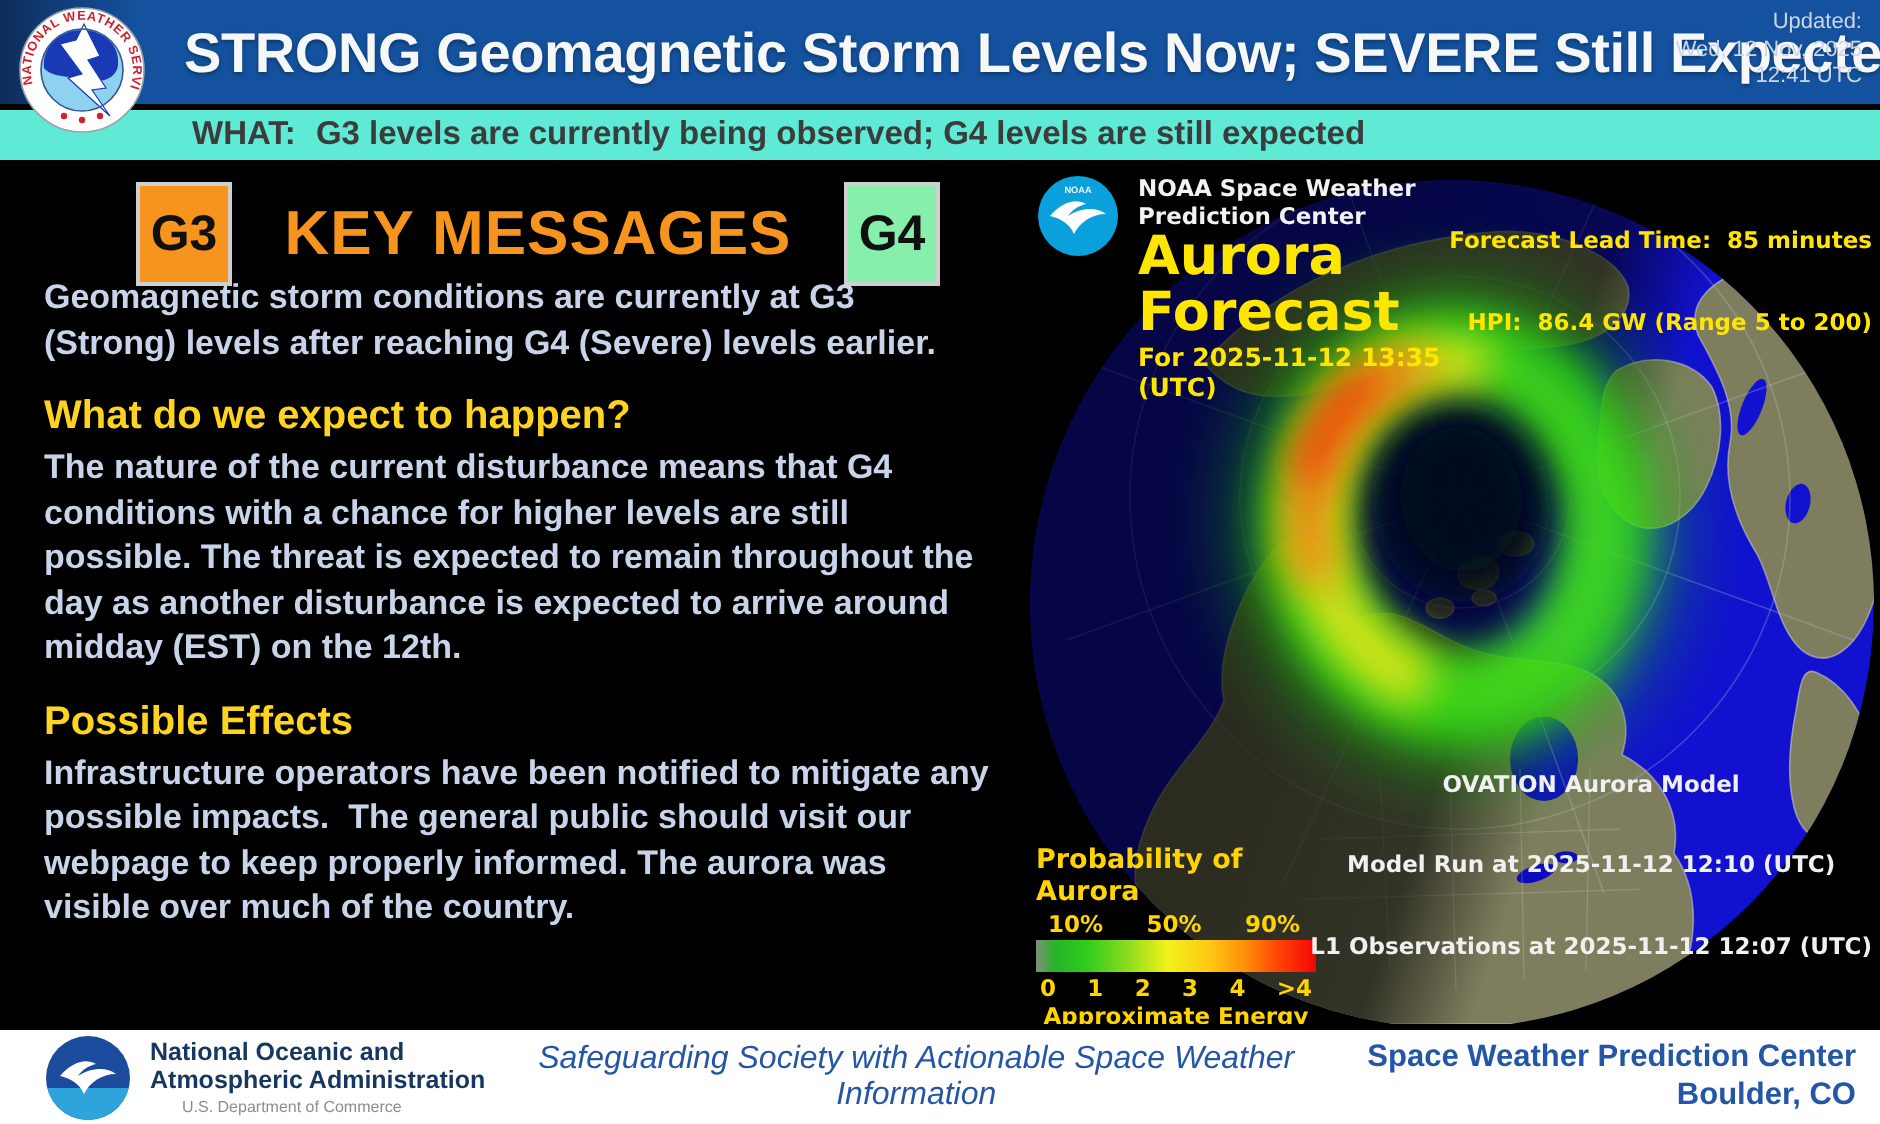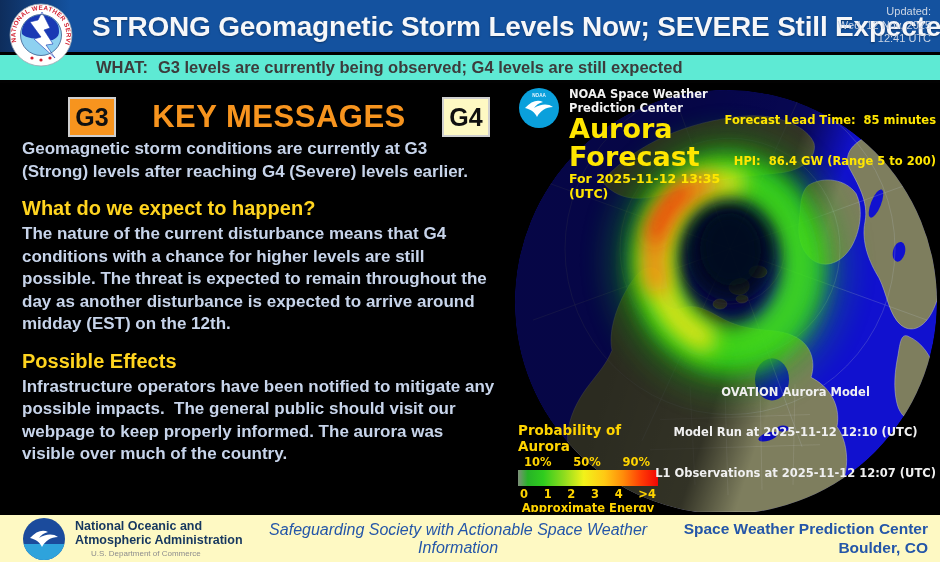--- a/index.html
+++ b/index.html
@@ -18,24 +18,24 @@
 
   
   .what-strip{height:25px;border-top:3px solid #000;border-bottom:3px solid #020202;background:#5eead4;
           display:flex;align-items:center;padding-left:96px;color:#3c3c3c;font-size:16.5px;font-weight:600;}
   .what-strip .what-label{margin-right:10px;}
 
   
   .content{display:flex;height:429px;background:#000;}
   .left-col{width:510px;box-sizing:border-box;}
   .km-row{display:flex;align-items:center;margin-top:13px;height:42px;}
-  .badge{width:48px;height:40px;box-sizing:border-box;display:flex;align-items:center;justify-content:center;
+  .badge{width:48px;height:52px;box-sizing:border-box;display:flex;align-items:center;justify-content:center;
          font-size:25px;font-weight:bold;color:#101010;border:2px solid #cfcfcf;}
   .badge.g3{margin-left:68px;background:#f7941e;}
-  .badge.g4{margin-right:20px;background:#fef9c3;}
+  .badge.g4{margin-right:40px;background:#86efac;}
   .km-title{flex:1;text-align:center;margin:0;font-size:31px;font-weight:800;color:#f7941e;letter-spacing:.5px;}
   .sections{padding:0 12px 0 22px;}
   .section h3{margin:14px 0 3px 0;font-size:20px;font-weight:800;color:#ffd41f;}
   .section p{margin:0;font-size:17px;font-weight:700;color:#c7d4ea;line-height:22.5px;white-space:pre-wrap;}
 
   
   .map-panel{position:relative;width:430px;height:429px;background:#4d7c0f;
              font-family:"DejaVu Sans",sans-serif;}
   .globe-svg{position:absolute;left:0;top:0;width:430px;height:429px;}
   .map-header{position:absolute;left:8px;top:4px;right:4px;display:flex;align-items:flex-start;}
@@ -51,21 +51,21 @@
   .legend-percents{display:flex;justify-content:space-between;padding:1px 8px 0 6px;font-size:11.5px;gap:16px;}
   .legend-bar{height:16px;margin:1px 0 0 0;
       background:linear-gradient(90deg,#7d8f79 0%,#27b327 7%,#2fcc1e 18%,#8fdc1e 33%,
                  #f2f21a 47%,#ffc814 62%,#ff8c0a 75%,#ff3c05 88%,#f20505 100%);}
   .legend-scale{display:flex;justify-content:space-between;padding:1px 2px 0 2px;font-size:11.5px;}
   .legend-cap{font-size:11.5px;line-height:13px;text-align:center;margin-top:1px;}
   .credits{position:absolute;right:4px;bottom:5px;text-align:center;font-size:11.5px;font-weight:bold;
            color:#f0f0f0;line-height:13.5px;white-space:pre;}
 
   
-  .footer{position:relative;height:47px;border-top:3px solid #000;background:#fef9c3;
+  .footer{position:relative;height:47px;border-top:3px solid #000;background:#ffffff;
           display:flex;align-items:center;}
   .noaa-seal{width:44px;height:44px;margin-left:22px;flex:0 0 44px;}
   .noaa-text{margin-left:9px;}
   .noaa-l1,.noaa-l2{font-size:12.5px;font-weight:bold;color:#16375f;line-height:14px;}
   .noaa-dept{font-size:8px;color:#8d8d8d;margin-top:2px;margin-left:16px;}
   .tagline{flex:1;text-align:center;font-style:italic;font-size:16px;color:#2456a8;padding-right:10px;}
   .footer-right{margin-right:12px;text-align:right;font-size:15.5px;font-weight:bold;color:#2456a8;line-height:18.5px;}
 </style>
 </head>
 <body>

